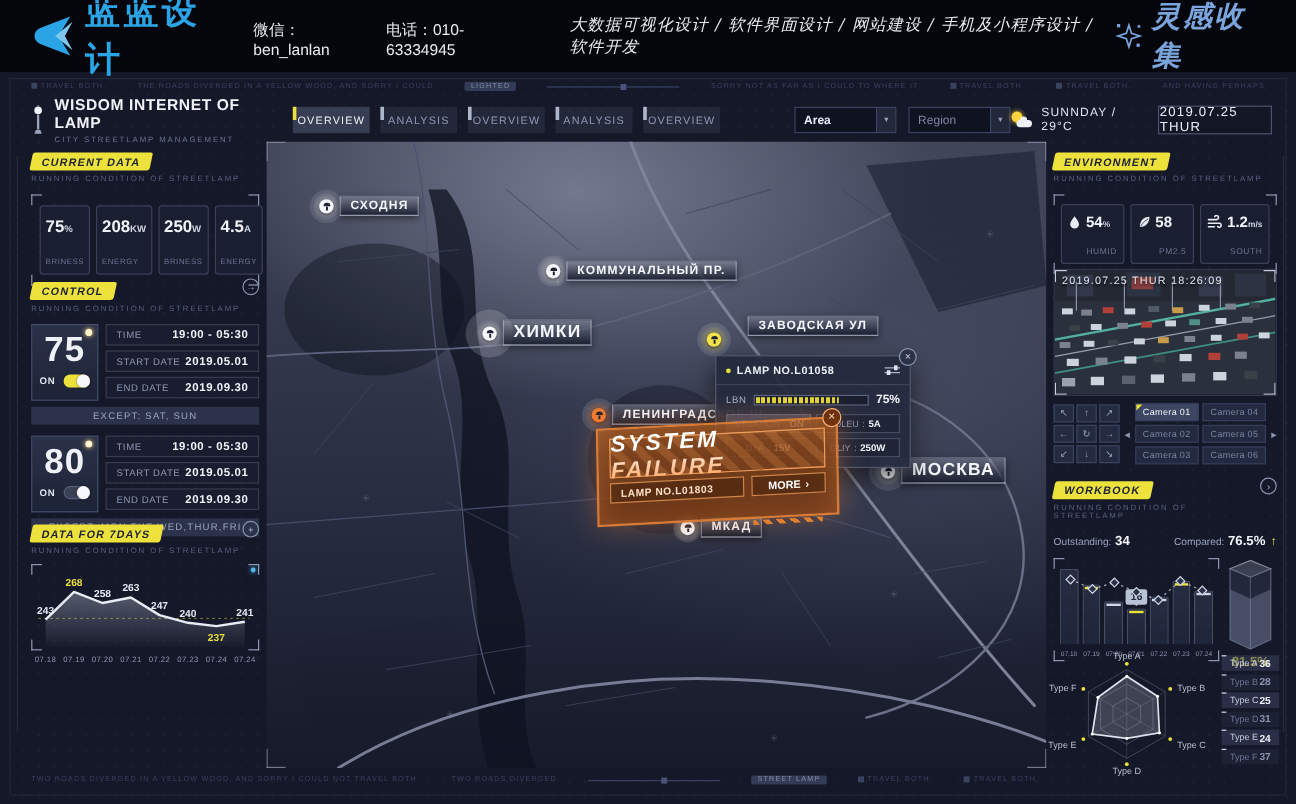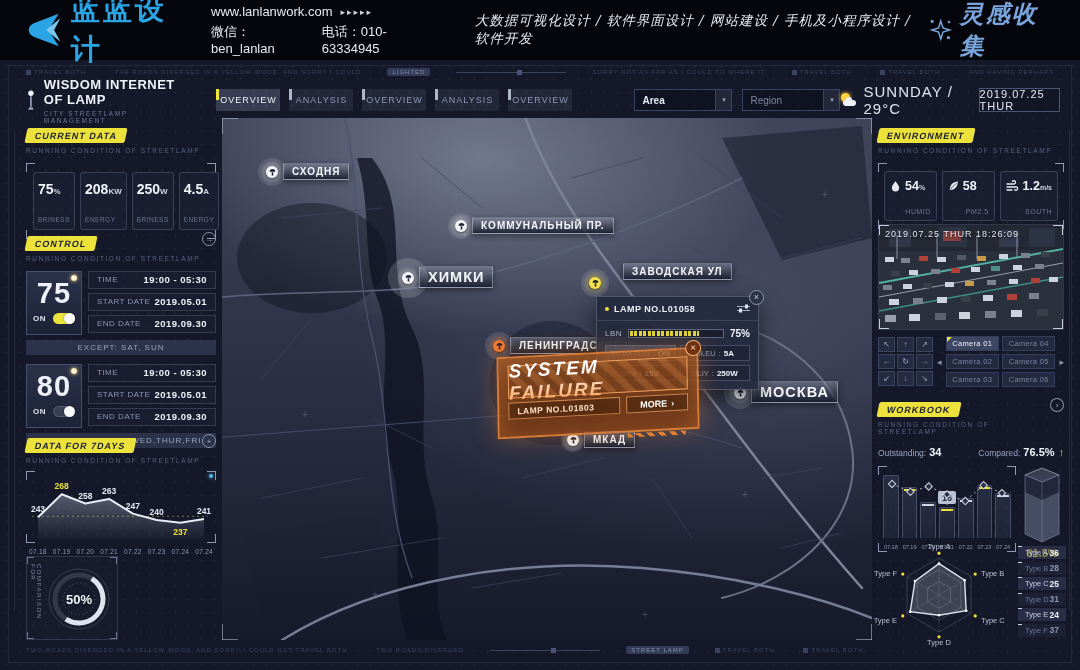--- a/index.html
+++ b/index.html
@@ -48,31 +48,31 @@
   .title-block{display:flex;align-items:center;gap:8px;}
   .title-txt .t1{font-size:13px;font-weight:bold;color:#f0f2f8;letter-spacing:.5px;}
   .title-txt .t2{font-size:6.5px;color:#6c7694;letter-spacing:1.6px;margin-top:3px;}
   .tabs{display:flex;gap:9px;margin-left:24px;}
   .tab{position:relative;width:64px;height:22px;background:rgba(125,135,165,0.14);display:flex;align-items:center;justify-content:center;
        font-size:9px;letter-spacing:1px;color:#8e98b4;cursor:pointer;}
   .tab::before{content:'';position:absolute;left:0;top:0;width:3px;height:11px;background:#aeb6ca;}
   .tab.active{background:rgba(160,170,200,0.26);color:#eef1f8;}
   .tab.active::before{background:#ede23b;}
   .selects{display:flex;gap:10px;margin-left:62px;}
-  .select{width:98px;height:22px;background:rgba(12,16,28,0.6);border:1px solid #3a4360;display:flex;align-items:center;font-size:10px;cursor:pointer;}
+  .select{width:85px;height:22px;background:rgba(12,16,28,0.6);border:1px solid #3a4360;display:flex;align-items:center;font-size:10px;cursor:pointer;}
   .select .stxt{flex:1;padding:0 7px;}
   .select.area .stxt{color:#e8ebf3;font-weight:bold;}
   .select.region .stxt{color:#7d87a3;}
   .select .caret{width:16px;height:100%;border-left:1px solid #3a4360;display:flex;align-items:center;justify-content:center;font-size:7px;color:#9aa3bb;background:rgba(90,100,130,0.25);}
   .weather{margin-left:auto;display:flex;align-items:center;gap:8px;}
   .wicon{position:relative;width:20px;height:14px;}
   .wicon .sun{position:absolute;left:1px;top:0;width:9px;height:9px;border-radius:50%;background:#ffd23e;box-shadow:0 0 4px #ffd23e;}
   .wicon .cloud{position:absolute;right:0;bottom:1px;width:13px;height:6px;background:#eef1f6;border-radius:3px;}
   .wicon .cloud::before{content:'';position:absolute;left:3px;top:-3px;width:6px;height:6px;border-radius:50%;background:#eef1f6;}
-  .wtxt{font-size:15px;color:#dfe3ee;letter-spacing:1px;}
+  .wtxt{font-size:10px;color:#dfe3ee;letter-spacing:1px;}
   .date-chip{margin-left:16px;width:106px;height:24px;border:1px solid #4a5370;background:rgba(16,20,34,0.5);display:flex;align-items:center;justify-content:center;font-size:11px;color:#e8ecf5;letter-spacing:1px;}
 
   
   .p-label{display:inline-block;background:#ede23b;color:#1d2235;font-size:9px;font-weight:bold;letter-spacing:1px;padding:2.5px 9px;border-radius:2px;transform:skewX(-12deg);}
   .p-sub{font-size:6.5px;color:#58627f;letter-spacing:1.6px;margin-top:4px;}
   .p-head{display:flex;align-items:flex-start;justify-content:space-between;}
   .circ{width:14px;height:14px;border-radius:50%;border:1px solid #8a93ad;color:#aab3c9;font-size:8px;display:flex;align-items:center;justify-content:center;cursor:pointer;}
 
   .panel{position:absolute;}
   .panel-current{left:26px;top:64px;width:190px;}
@@ -219,24 +219,20 @@
 
   <div class="hdr">
     <div class="brand-wrap">
       <svg width="42" height="38" viewBox="0 0 42 40">
         <path d="M36 2 L10 12 Q3 14.5 3 20 Q3 25.5 10 28 L36 38 L25 20 Z" fill="#2aa4e4"></path>
         <path d="M38 7 L22 20 L38 33 L31 20 Z" fill="#7cc6ee"></path>
       </svg>
       <span class="brand-txt">蓝蓝设计</span>
     </div>
     <div class="hdr-info">
-      <div class="l1">
-        <span>www.lanlanwork.com</span>
-        <span class="arr">▸▸▸▸▸</span>
-      </div>
       <div class="l2">
         <span>微信：ben_lanlan</span>
         <span>电话：010-63334945</span>
       </div>
     </div>
     <div class="hdr-services">大数据可视化设计 / 软件界面设计 / 网站建设 / 手机及小程序设计 / 软件开发</div>
     <div class="hdr-collect">
       <svg width="26" height="26" viewBox="0 0 26 26">
         <path d="M13 3 L15.4 10.6 L23 13 L15.4 15.4 L13 23 L10.6 15.4 L3 13 L10.6 10.6 Z" fill="none" stroke="#7aa5dc" stroke-width="1.6"></path>
         <rect x="2" y="2" width="3" height="3" fill="#7aa5dc"></rect>
@@ -446,31 +442,20 @@
           <span>07.20</span>
           <span>07.21</span>
           <span>07.22</span>
           <span>07.23</span>
           <span>07.24</span>
           <span>07.24</span>
         </div>
     </div>
 
     <div class="panel panel-comp" id="gauges">
-        <div class="comp">
-          <i class="corners" style="--bc:#6b7590;--bl:7px;"></i>
-          <span class="vlab">COMPARISON FOR</span>
-          <div class="gwrap"><svg width="68" height="68" viewBox="0 0 68 68">
-              <circle cx="34" cy="34" r="30" fill="none" stroke="rgba(150,160,185,0.25)" stroke-width="1"></circle>
-              <circle cx="34" cy="34" r="24" fill="none" stroke="rgba(180,188,205,0.18)" stroke-width="5"></circle>
-              <circle cx="34" cy="34" r="24" fill="none" stroke="#dfe3ee" stroke-width="5" stroke-dasharray="75.4 150.8" transform="rotate(-58 34 34)"></circle>
-              <circle cx="34" cy="34" r="16" fill="none" stroke="rgba(150,160,185,0.45)" stroke-width="1" stroke-dasharray="1 3"></circle>
-            </svg></div>
-          <div class="gval">50%</div>
-        </div>
       </div>
 
     <div class="map">
       <div class="map-bg"></div>
       <svg width="650" height="522" viewBox="0 0 650 522" style="position:absolute;inset:0;">
         <ellipse cx="90" cy="140" rx="75" ry="55" fill="#10141f" opacity="0.45"></ellipse>
         <polygon points="500,20 640,8 650,120 560,142" fill="#1a1f30" opacity="0.6"></polygon>
         <circle cx="330" cy="265" r="62" fill="#191e2f" opacity="0.5"></circle>
         <polygon points="20,420 150,395 190,470 40,500" fill="#12162305" opacity="0.4"></polygon>
         <path d="M150,40 C190,90 160,150 190,210 C215,260 190,320 210,380 C225,425 205,480 225,522 L185,522 C165,460 185,400 170,350 C150,290 175,230 155,180 C140,140 150,90 135,40 Z" fill="#0e1220" opacity="0.75"></path>

